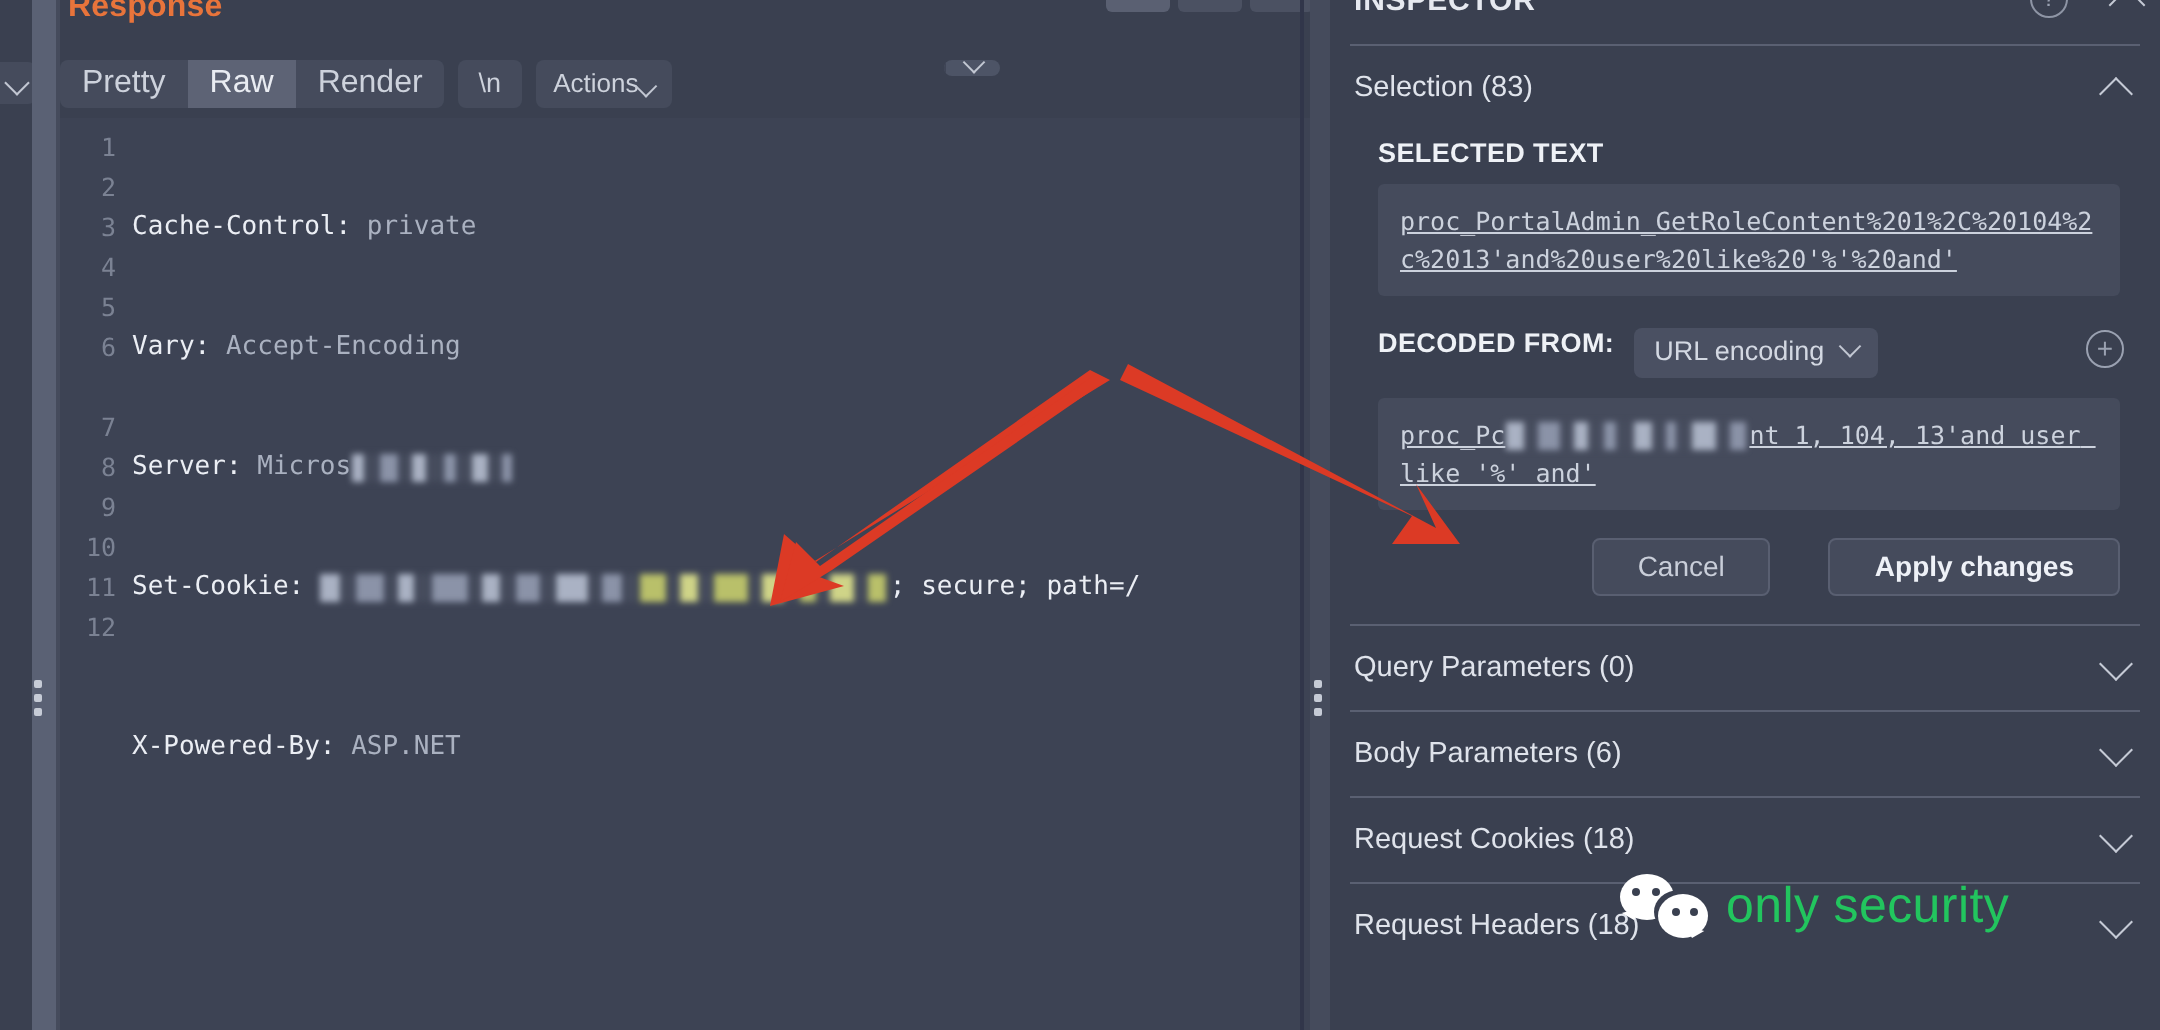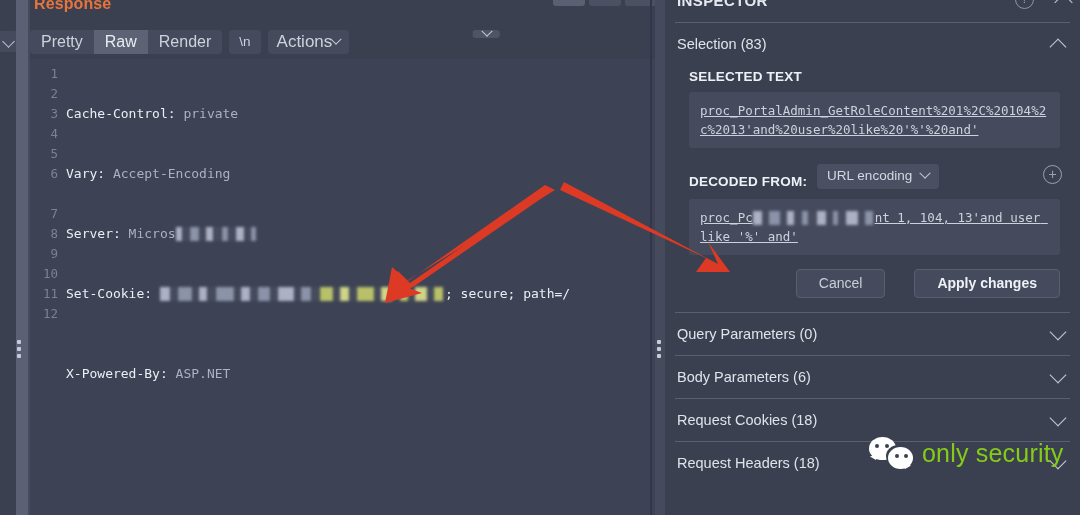--- a/index.html
+++ b/index.html
@@ -44,22 +44,22 @@
     padding: 3px 11px 4px; font-size: 16px; color: #cdd2dc; cursor: default;
     line-height: 17px;
   }
   .seg .tab.active { background: #5d6375; color: #e9ecf2; }
   .nl-btn {
     margin-left: 7px; background: #454b5c; border-radius: 4px;
     padding: 3px 10px 4px; font-size: 13.5px; color: #cdd2dc; line-height: 17px;
   }
   .actions-btn {
     margin-left: 7px; background: #454b5c; border-radius: 4px;
-    padding: 3px 9px 4px; font-size: 17px; color: #cdd2dc; line-height: 17px;
-    display: flex; align-items: center; gap: 0;
+    padding: 3px 9px 4px; font-size: 13px; color: #cdd2dc; line-height: 17px;
+    display: flex; align-items: flex-end; gap: 0;
   }
   .chev-dn {
     width: 8px; height: 8px; border-right: 1.6px solid #c2c7d2; border-bottom: 1.6px solid #c2c7d2;
     transform: rotate(45deg) translate(-2px,-2px);
   }
   .ext-select {
     position: absolute; left: 472px; top: 30px; display: flex; align-items: stretch;
     background: #454b5c; border-radius: 4px; overflow: hidden;
   }
   .ext-select .lbl { padding: 3px 10px 4px; font-size: 13.5px; color: #b9bfcb; line-height: 17px; }
@@ -140,21 +140,21 @@
   .textbox {
     margin: 0 20px 0 24px; background: #454b5c; border-radius: 3px;
     padding: 9px 11px; font-family: "DejaVu Sans Mono", monospace;
     font-size: 12.5px; line-height: 19px; color: #ccd2dd;
     word-break: break-all;
     text-decoration: underline;
   }
   .textbox.decoded { word-break: normal; white-space: pre-wrap; }
 
   .decoded-row {
-    display: flex; align-items: flex-end; gap: 10px;
+    display: flex; align-items: flex-start; gap: 10px;
     padding: 16px 0 10px 24px; position: relative;
   }
   .decoded-row .dlabel { font-size: 13.5px; font-weight: bold; color: #eef1f6; letter-spacing: .2px; }
   .dd {
     background: #4a5062; border-radius: 4px; padding: 3px 10px 4px;
     display: flex; align-items: center; gap: 9px;
     font-size: 13.5px; color: #d3d8e2; line-height: 18px;
   }
   .plus {
     position: absolute; right: 18px; top: 17px; width: 19px; height: 19px;
@@ -167,23 +167,23 @@
     background: #454b5c; border: 1px solid #595f71; border-radius: 4px;
     padding: 5px 22px 6px; font-size: 14px; color: #c9ced9;
   }
   .btn.primary { color: #eef1f7; font-weight: bold; }
 
   
   .arrow { position: absolute; pointer-events: none; }
 
   
   .watermark {
-    position: absolute; left: 869px; top: 437px;
+    position: absolute; left: 810px; top: 437px;
     display: flex; align-items: center; gap: 9px;
-    color: #84cc16; font-size: 25px; letter-spacing: .2px;
+    color: #22c55e; font-size: 25px; letter-spacing: .2px;
   }
   .wechat { position: relative; width: 44px; height: 32px; }
   .wechat .b1 {
     position: absolute; left: 0; top: 0; width: 27px; height: 23px;
     background: #fff; border-radius: 50%;
   }
   .wechat .b1:after {
     content: ""; position: absolute; left: 2px; bottom: -5px;
     border: 5px solid transparent; border-top-color: #fff; transform: rotate(-15deg);
   }

